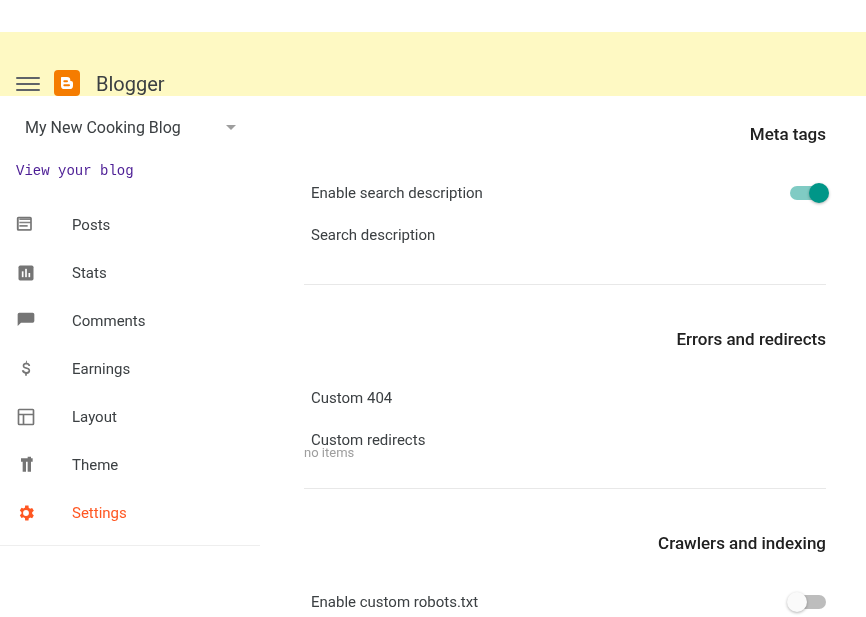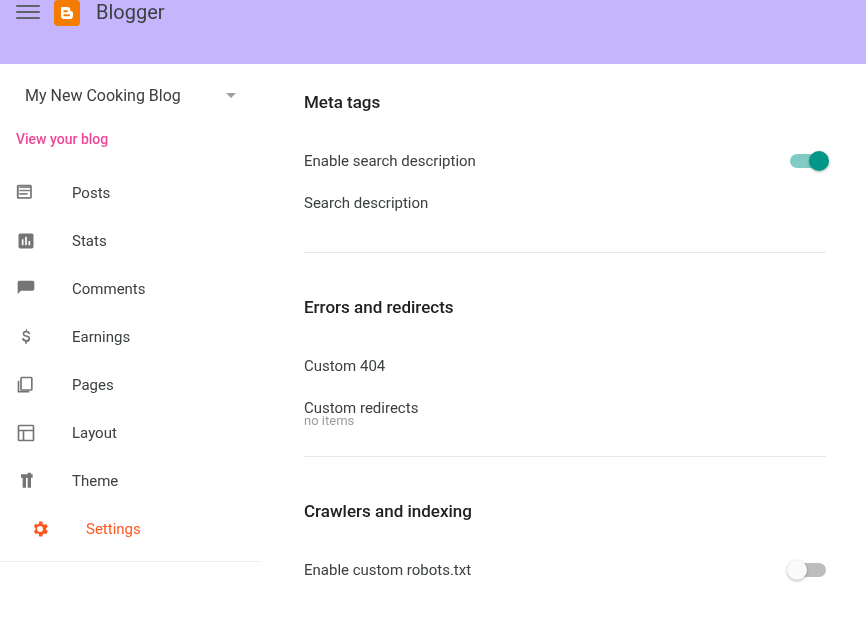--- a/index.html
+++ b/index.html
@@ -6,25 +6,26 @@
   body {
     font-family: Roboto, "Helvetica Neue", Arial, sans-serif;
     background: #fff;
     color: #212121;
     width: 866px;
     height: 617px;
     overflow: hidden;
   }
   .topbar {
     height: 64px;
-    background: #c4b5fd;
+    background: #fef9c3;
     display: flex;
-    align-items: flex-start;
+    align-items: flex-end;
     padding: 0 16px;
     gap: 14px;
+    margin-top: 32px;
   }
   .hamburger {
     width: 24px; height: 24px;
     display: flex; flex-direction: column; justify-content: center; gap: 4px;
     cursor: pointer;
   }
   .hamburger span {
     display: block; height: 2px; background: #5f6368; border-radius: 1px;
   }
   .logo-box {
@@ -59,56 +60,59 @@
   .blog-select .caret {
     width: 0; height: 0;
     border-left: 5px solid transparent;
     border-right: 5px solid transparent;
     border-top: 5px solid #9e9e9e;
   }
   .view-link {
     display: block;
     padding: 22px 16px;
     font-size: 14px;
-    color: #ec4899;
+    color: #4c1d95;
     font-weight: 500;
     cursor: pointer;
+    font-family: Liberation Mono, monospace;
   }
   .nav-item {
     display: flex; align-items: center;
     height: 48px;
     padding: 0 16px;
     gap: 36px;
     cursor: pointer;
     font-size: 15px;
     color: #3c4043;
   }
   .nav-item .icon {
     width: 20px; height: 20px;
     display: flex; align-items: center; justify-content: center;
     color: #757575;
   }
-  .nav-item.active { color: #ff5722; margin-left: 14px; }
+  .nav-item.active { color: #ff5722; }
   .nav-item.active .icon { color: #ff5722; }
   .nav-divider {
     height: 1px; background: #eee; margin: 8px 0;
   }
   .content {
     flex: 1;
     padding: 28px 40px 0 44px;
     overflow-y: auto;
   }
   .section-title {
     font-size: 17px; font-weight: 500; color: #212121;
     margin-bottom: 28px;
+    text-align: right;
   }
   .setting-row {
     display: flex; align-items: center; justify-content: space-between;
     padding: 12px 0;
     cursor: pointer;
+    margin-left: 7px;
   }
   .setting-row .label {
     font-size: 15px; color: #3c4043;
   }
   .setting-sub {
     font-size: 13px; color: #9e9e9e;
     margin-top: -6px;
     margin-bottom: 24px;
   }
   .section-divider {
@@ -190,29 +194,20 @@
       <span class="icon">
         <svg viewBox="0 0 24 24" width="20" height="20" fill="currentColor">
             <path d="M12 2v2.06c-2.5.3-4 1.94-4 3.94 0 2.3 1.9 3.4 4.5 4 2 .5 2.5 1 2.5 1.9 0 1-.9 1.6-2.5 1.6-1.7 0-2.7-.8-2.8-2H7c.1 2.3 1.8 3.8 4 4.1V20h2v-2.06c2.5-.3 4-1.8 4-3.94 0-2.5-2.1-3.5-4.5-4-2-.5-2.5-1-2.5-1.9 0-1 .9-1.6 2.5-1.6 1.5 0 2.4.7 2.5 1.9h2c-.1-2.2-1.6-3.7-4-4V2h-2z"></path>
           </svg>
       </span>
       <span>Earnings</span>
     </div>
     <div class="nav-item">
       <span class="icon">
         <svg viewBox="0 0 24 24" width="20" height="20" fill="none" stroke="currentColor" stroke-width="2">
-            <rect x="6" y="3" width="13" height="15" rx="1"></rect>
-            <path d="M3 7v13h13"></path>
-          </svg>
-      </span>
-      <span>Pages</span>
-    </div>
-    <div class="nav-item">
-      <span class="icon">
-        <svg viewBox="0 0 24 24" width="20" height="20" fill="none" stroke="currentColor" stroke-width="2">
             <rect x="3" y="3" width="18" height="18" rx="1"></rect>
             <path d="M3 9h18M9 9v12"></path>
           </svg>
       </span>
       <span>Layout</span>
     </div>
     <div class="nav-item">
       <span class="icon">
         <svg viewBox="0 0 24 24" width="20" height="20" fill="currentColor">
             <path d="M18 4V2h-4v2H6v4h2v12h4V8h2v12h4V8h2V4h-2z"></path>

